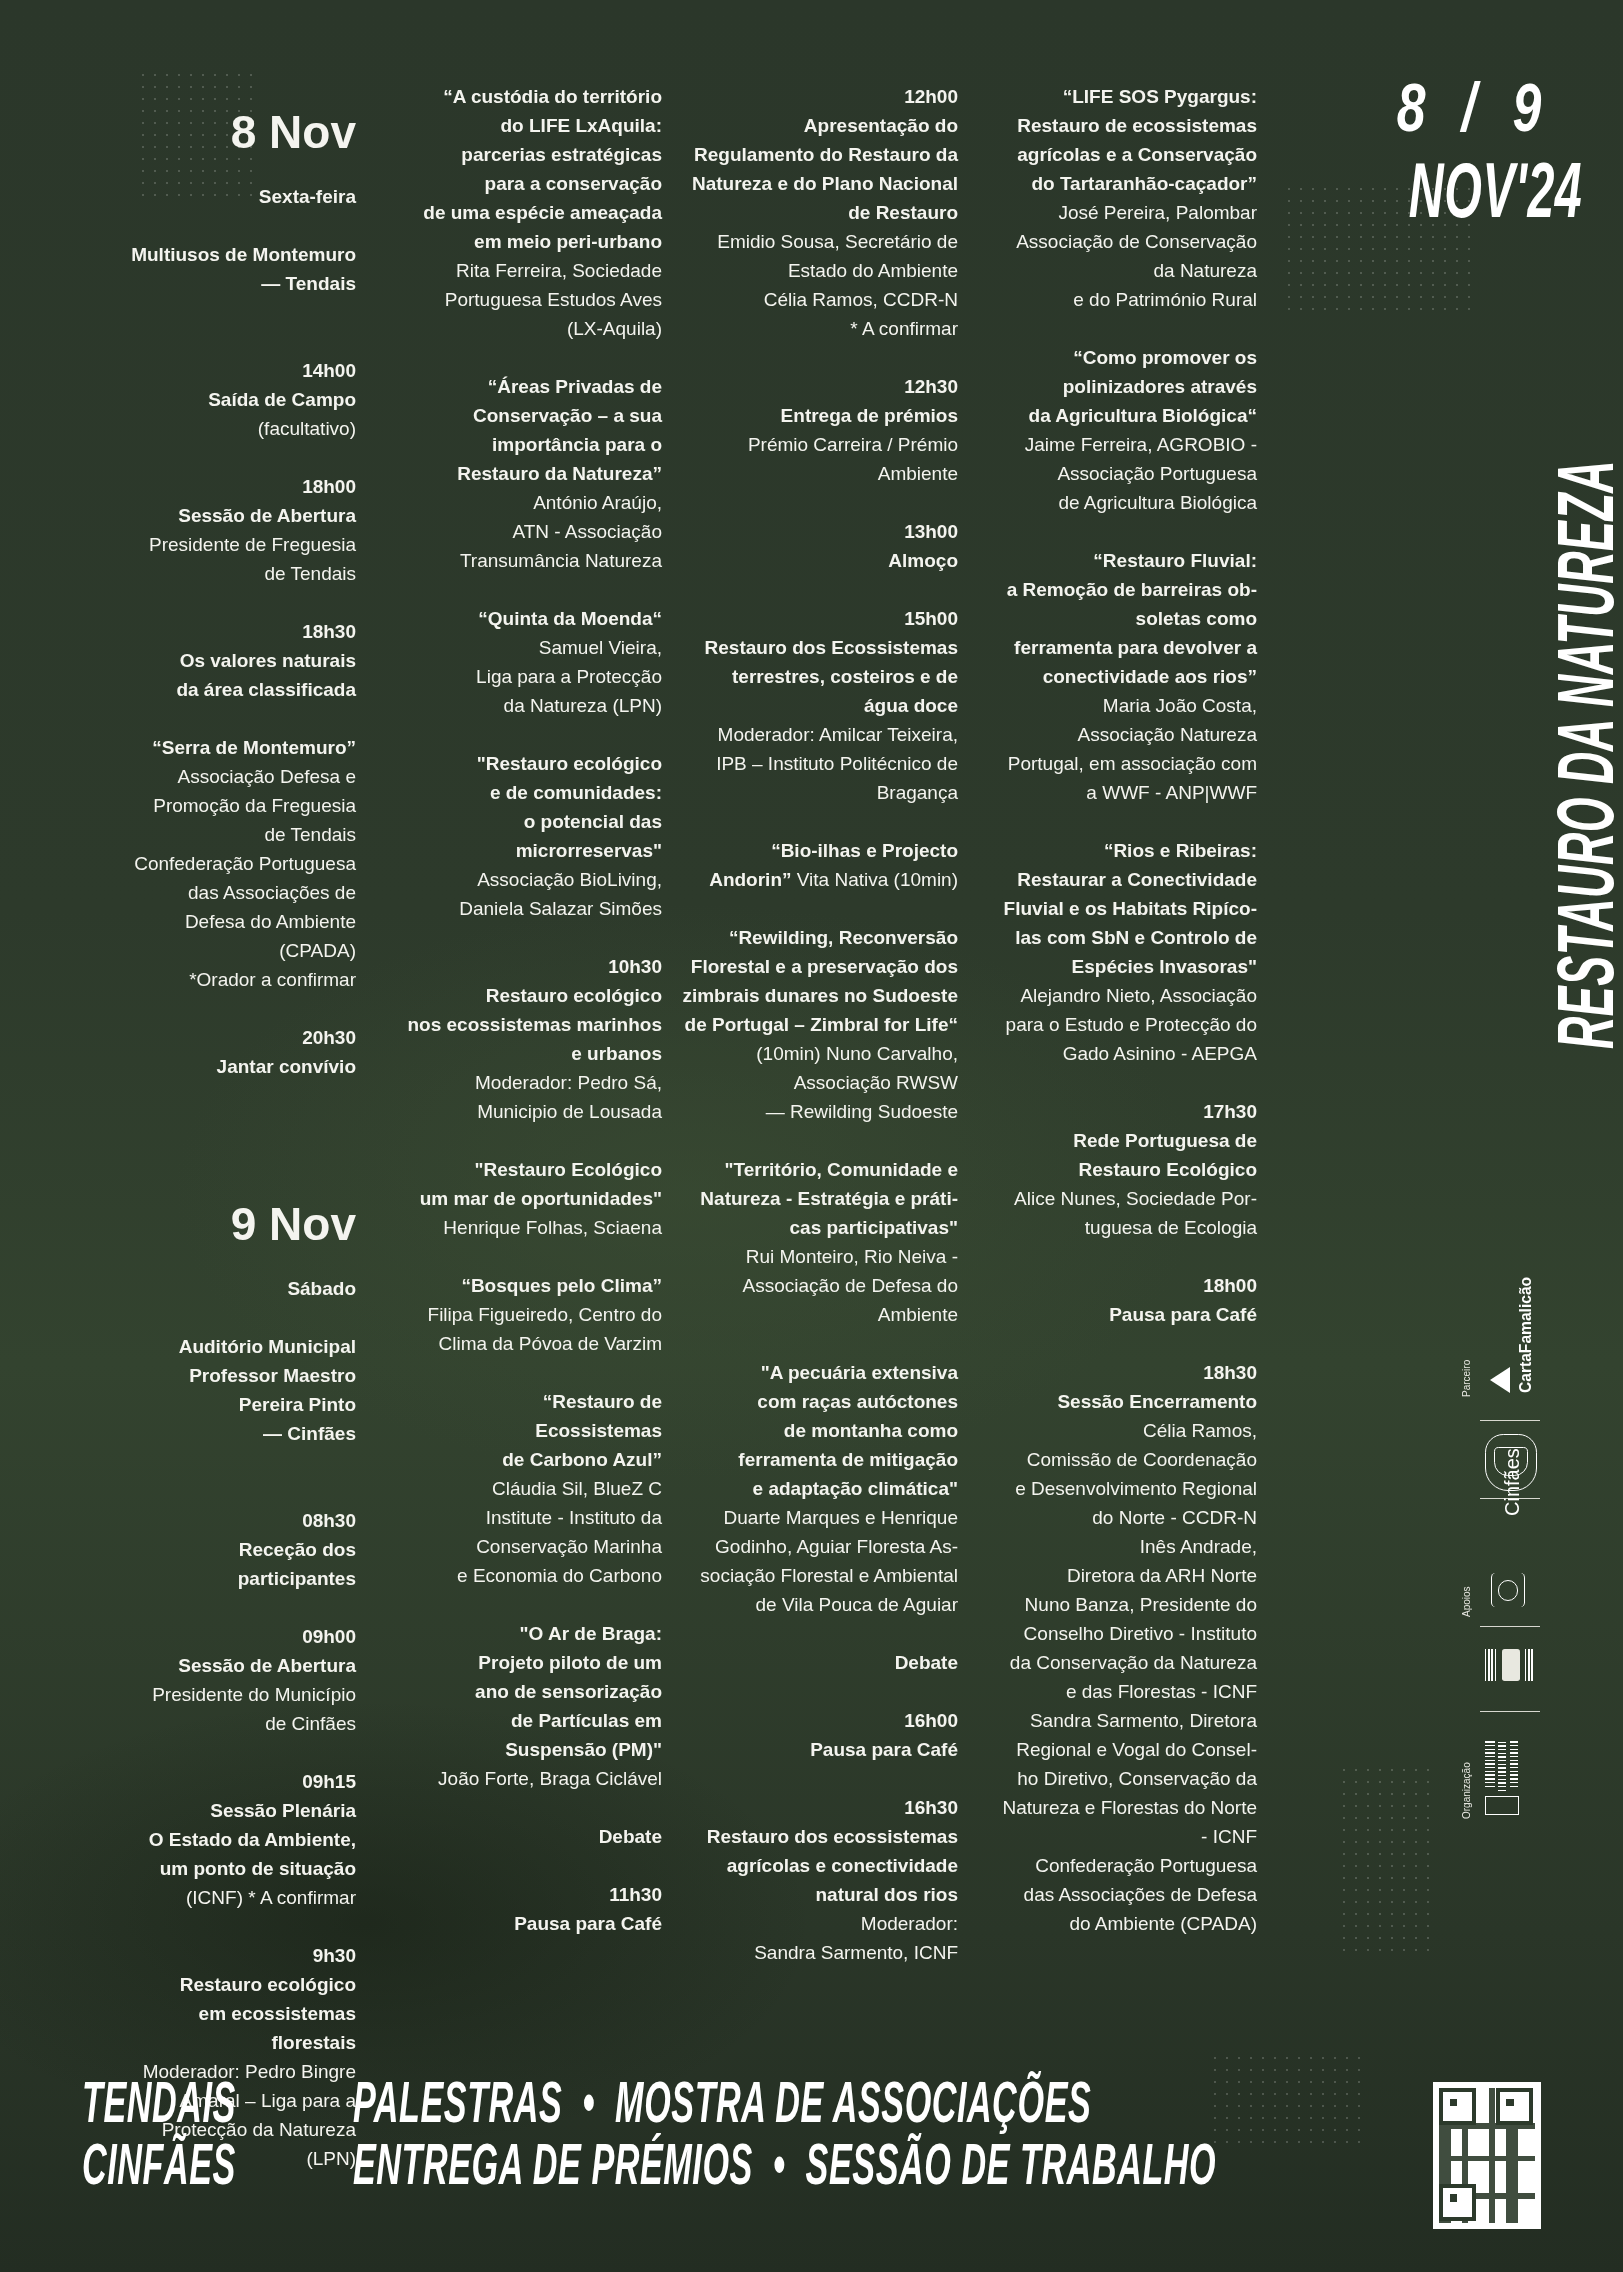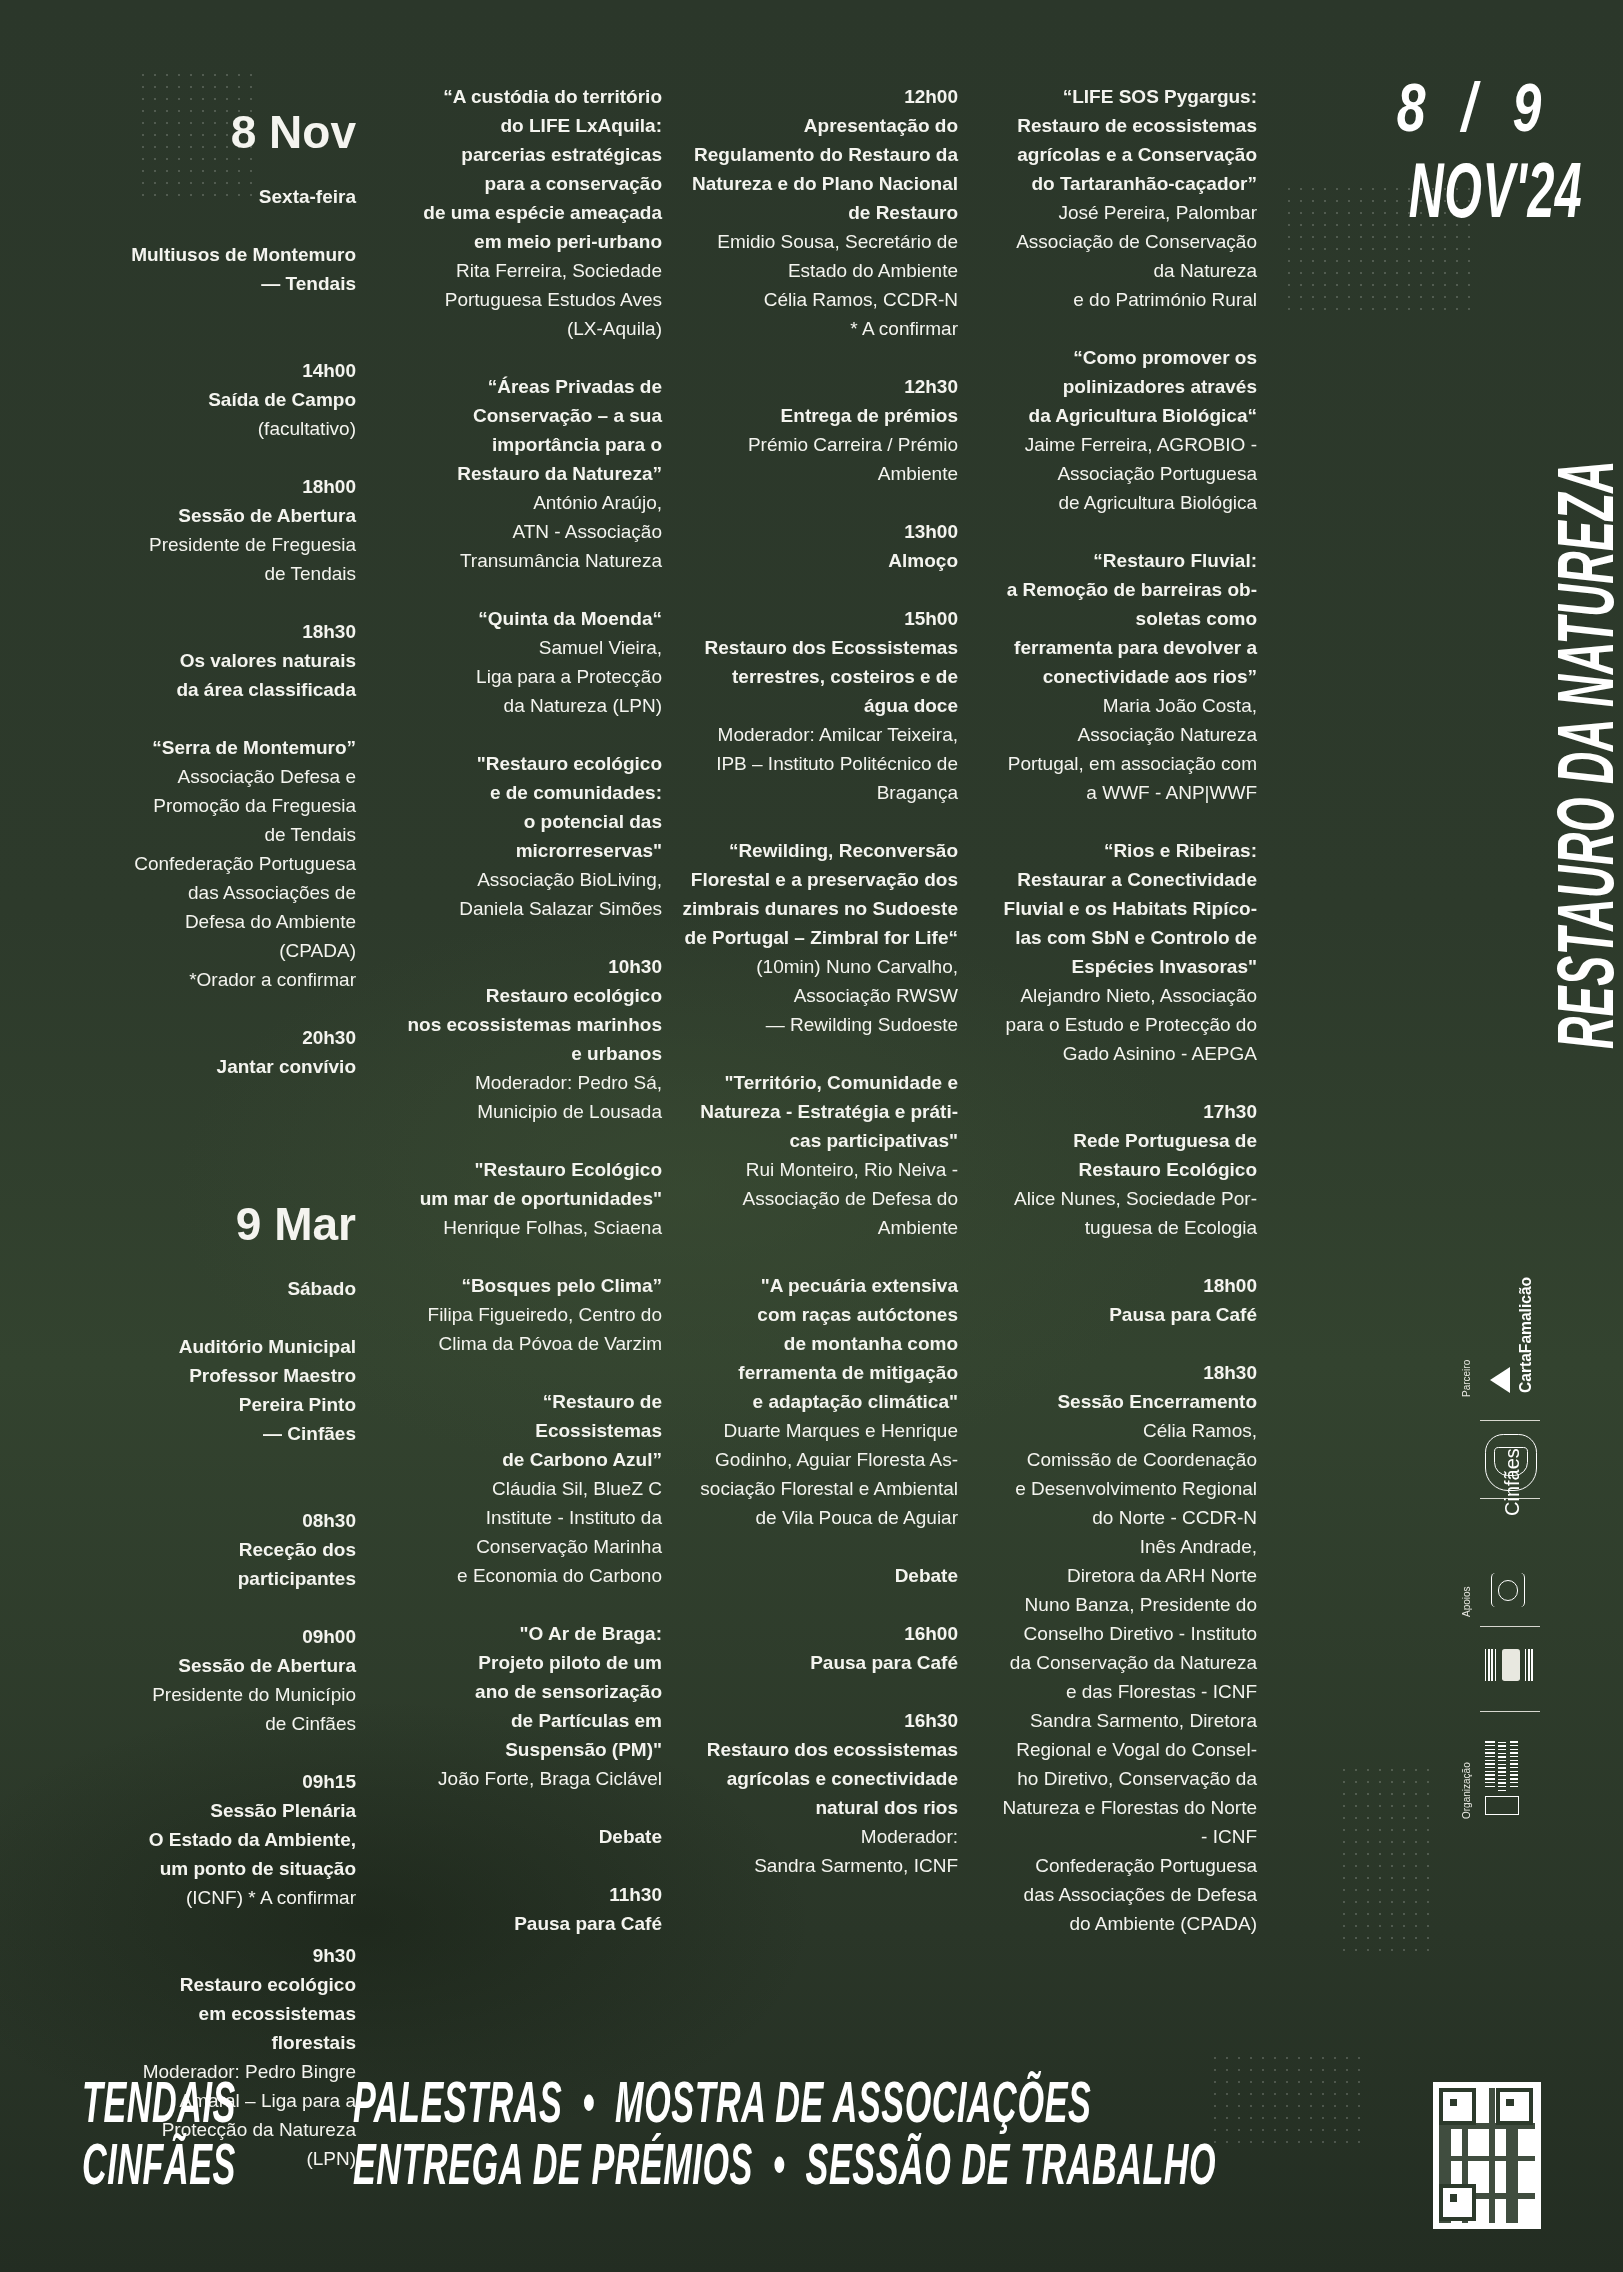--- a/index.html
+++ b/index.html
@@ -127,21 +127,21 @@
 de Tendais
 Confederação Portuguesa
 das Associações de
 Defesa do Ambiente
 (CPADA)
 *Orador a confirmar</span></div>
       <div class="item"><span class="time">20h30</span><span class="title">Jantar convívio</span></div>
     </div>
   <div class="spacer-day2"></div>
   <div class="item">
-    <span class="day-big">9 Mar</span>
+    <span class="day-big">9 Nov</span>
     <span class="day-sub">Sábado</span>
     <span class="day-sub" style="white-space:pre-line">Auditório Municipal
 Professor Maestro
 Pereira Pinto
 — Cinfães</span>
   </div>
   <div id="c1d2">
       <div class="item"><span class="time">08h30</span><span class="title">Receção dos
 participantes</span></div>
       <div class="item"><span class="time">09h00</span><span class="title">Sessão de Abertura</span><span class="desc">Presidente do Município
@@ -211,20 +211,22 @@
 Estado do Ambiente
 Célia Ramos, CCDR-N
 * A confirmar</span></div>
     <div class="item"><span class="time">12h30</span><span class="title">Entrega de prémios</span><span class="desc">Prémio Carreira / Prémio Ambiente</span></div>
     <div class="item"><span class="time">13h00</span><span class="title">Almoço</span></div>
     <div class="item"><span class="time">15h00</span><span class="title">Restauro dos Ecossistemas
 terrestres, costeiros e de
 água doce</span><span class="desc">Moderador: Amilcar Teixeira,
 IPB – Instituto Politécnico de
 Bragança</span></div>
+    <div class="item"><span style="display: block; white-space: pre-line;"><span class="inline-title">“Bio-ilhas e Projecto
+Andorin”</span><span class="inline-desc"> Vita Nativa (10min)</span></span></div>
     <div class="item"><span class="title">“Rewilding, Reconversão
 Florestal e a preservação dos
 zimbrais dunares  no Sudoeste
 de Portugal – Zimbral for Life“</span><span class="desc">(10min) Nuno Carvalho,
 Associação RWSW
 — Rewilding Sudoeste</span></div>
     <div class="item"><span class="title">"Território, Comunidade e
 Natureza - Estratégia e práti-
 cas participativas"</span><span class="desc">Rui Monteiro, Rio Neiva -
 Associação de Defesa do

